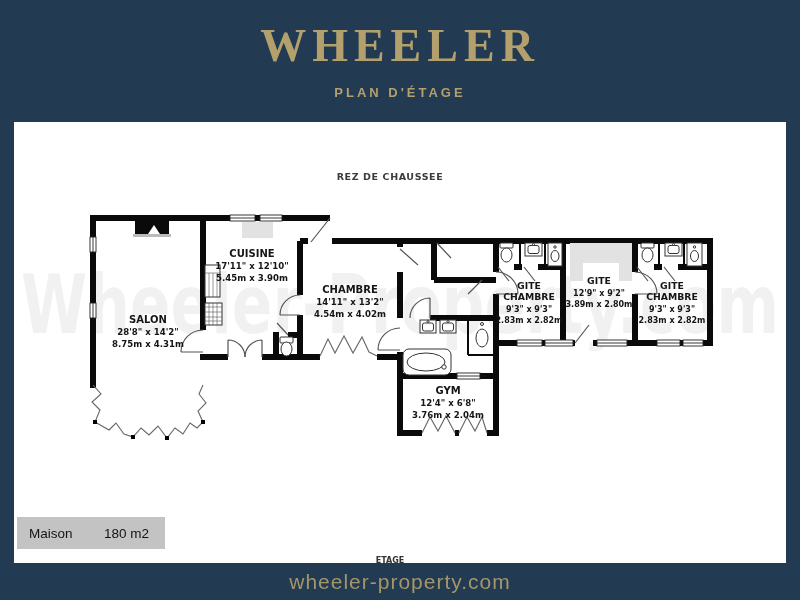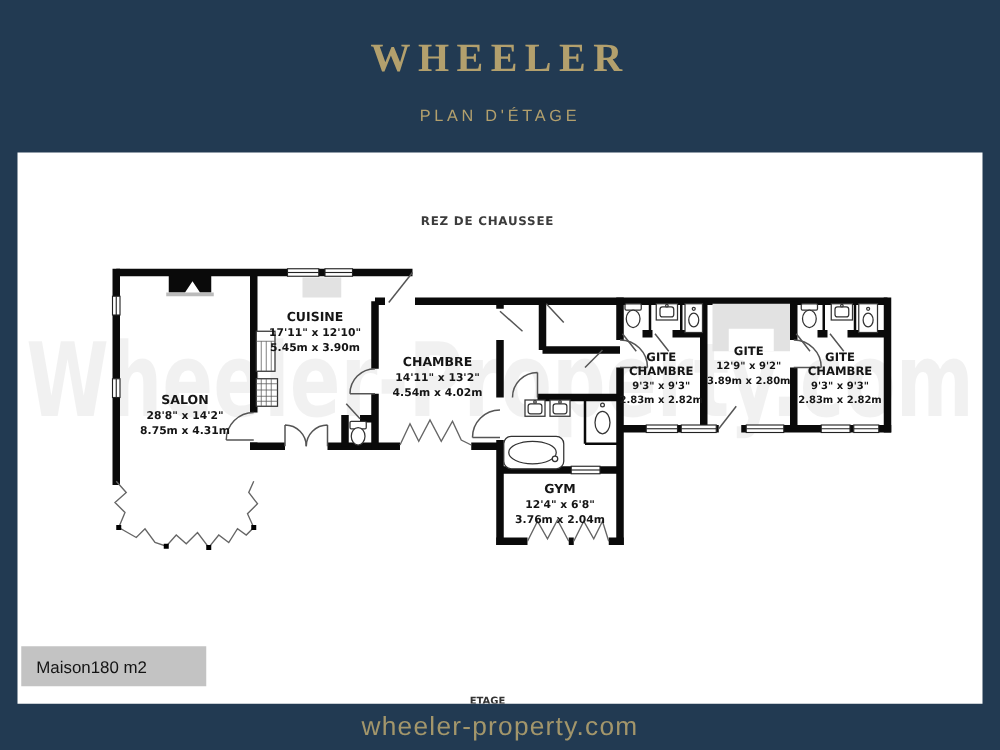--- a/index.html
+++ b/index.html
@@ -6,38 +6,38 @@
   .page{
     position:relative;width:800px;height:600px;overflow:hidden;
     background:var(--navy,#223a52);
     font-family:"Liberation Sans",sans-serif;
   }
   
   .hdr{position:absolute;top:0;left:0;width:800px;height:122px;text-align:center;}
   .brand{
     padding-top:20px;
     font-family:"Liberation Serif","DejaVu Serif",serif;
-    font-weight:700;font-size:32px;line-height:52px;
+    font-weight:700;font-size:46px;line-height:52px;
     letter-spacing:6px;color:var(--gold,#b3a06d);
   }
   .subtitle{
     margin-top:13px;font-size:13px;letter-spacing:3px;
-    font-weight:400;color:var(--gold,#b3a06d);
+    font-weight:700;color:var(--gold,#b3a06d);
   }
   
   .panel{
     position:absolute;left:14px;top:122px;width:772px;height:441px;
     background:#ffffff;overflow:hidden;
   }
   .panel svg{display:block;}
   
   .legend{
     position:absolute;left:3px;top:395px;width:148px;height:32px;
     background:var(--legend_bg,#c3c3c3);
-    display:flex;align-items:center;
+    display:flex;align-items:center;justify-content:space-between;
     padding:0 16px 0 12px;box-sizing:border-box;
     font-size:13.5px;color:#141414;
   }
   
   .ftr{
     position:absolute;left:0;bottom:0;width:800px;height:37px;
     display:flex;align-items:center;justify-content:center;
     color:#a3966b;font-size:21px;letter-spacing:1px;font-weight:400;
   }
   

